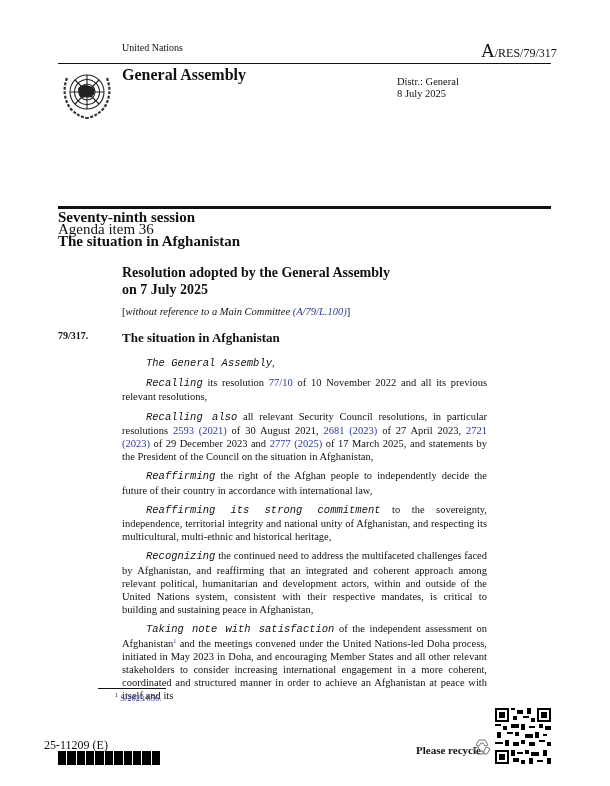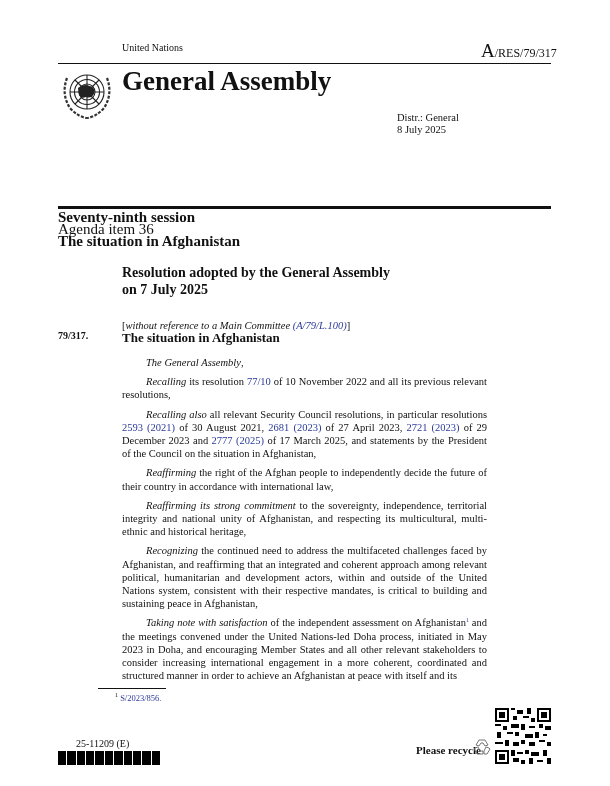--- a/index.html
+++ b/index.html
@@ -5,36 +5,36 @@
   html, body { margin: 0; padding: 0; background: #ffffff; }
   body { width: 610px; height: 786px; position: relative; overflow: hidden;
          font-family: "Liberation Serif", "DejaVu Serif", serif; color: #111; }
   .abs { position: absolute; }
   a.link { color: #2b3a9a; text-decoration: none; }
   .org { left: 122px; top: 42px; font-size: 10px; }
   .sym { left: 481px; top: 40px; font-size: 12px; letter-spacing: 0px; text-align: right; }
   .sym .big { font-size: 19px; font-weight: normal; }
   .rule-top { left: 58px; top: 63px; width: 493px; height: 1px; background: #111; }
   .emblem { left: 58px; top: 66px; width: 58px; height: 56px; }
-  .body-title { left: 122px; top: 66px; font-size: 27px; font-weight: bold; }
-  .distr { left: 397px; top: 76px; font-size: 10.5px; line-height: 12px; margin-top: 36px; }
+  .body-title { left: 122px; top: 66px; font-size: 16px; font-weight: bold; }
+  .distr { left: 397px; top: 76px; font-size: 10.5px; line-height: 12px; }
   .rule-thick { left: 58px; top: 206px; width: 493px; height: 3px; background: #111; }
   .session { left: 58px; top: 211px; font-size: 15px; line-height: 12px; }
   .session .b { font-weight: bold; }
   .res-title { left: 122px; top: 264px; font-size: 14px; font-weight: bold; line-height: 17px; }
-  .ref { left: 122px; top: 306px; font-size: 10.5px; margin-top: 14px; }
+  .ref { left: 122px; top: 306px; font-size: 10.5px; }
   .res-num { left: 58px; top: 330px; font-size: 10px; font-weight: bold; }
   .res-name { left: 122px; top: 330px; font-size: 13px; font-weight: bold; }
   .text { left: 122px; width: 365px; font-size: 10.5px; line-height: 13.2px; text-align: justify; }
   .text p { margin: 0 0 6px 0; text-indent: 24px; }
-  .text i { font-style: italic; }
+  .text i { font-style: italic; font-family: Liberation Mono, monospace; }
   sup { font-size: 6px; vertical-align: super; line-height: 0; }
   .fn-rule { left: 98px; top: 688px; width: 68px; height: 1px; background: #111; }
   .fn { left: 115px; top: 693px; font-size: 8.5px; }
-  .docnum { left: 76px; top: 738px; font-size: 10px; }
+  .docnum { left: 44px; top: 738px; font-size: 12px; }
   .barcode { left: 58px; top: 751px; width: 102px; height: 14px; display: flex; gap: 1px; }
   .barcode span { flex: 1; background: #000; }
   .recycle { left: 416px; top: 744px; font-size: 11px; font-weight: bold; }
   .recycle-icon { left: 472px; top: 737px; width: 20px; height: 22px; }
   .qr { left: 495px; top: 708px; width: 56px; height: 56px; }
 </style>
 </head>
 <body>
 
 <div class="abs org">United Nations</div>

